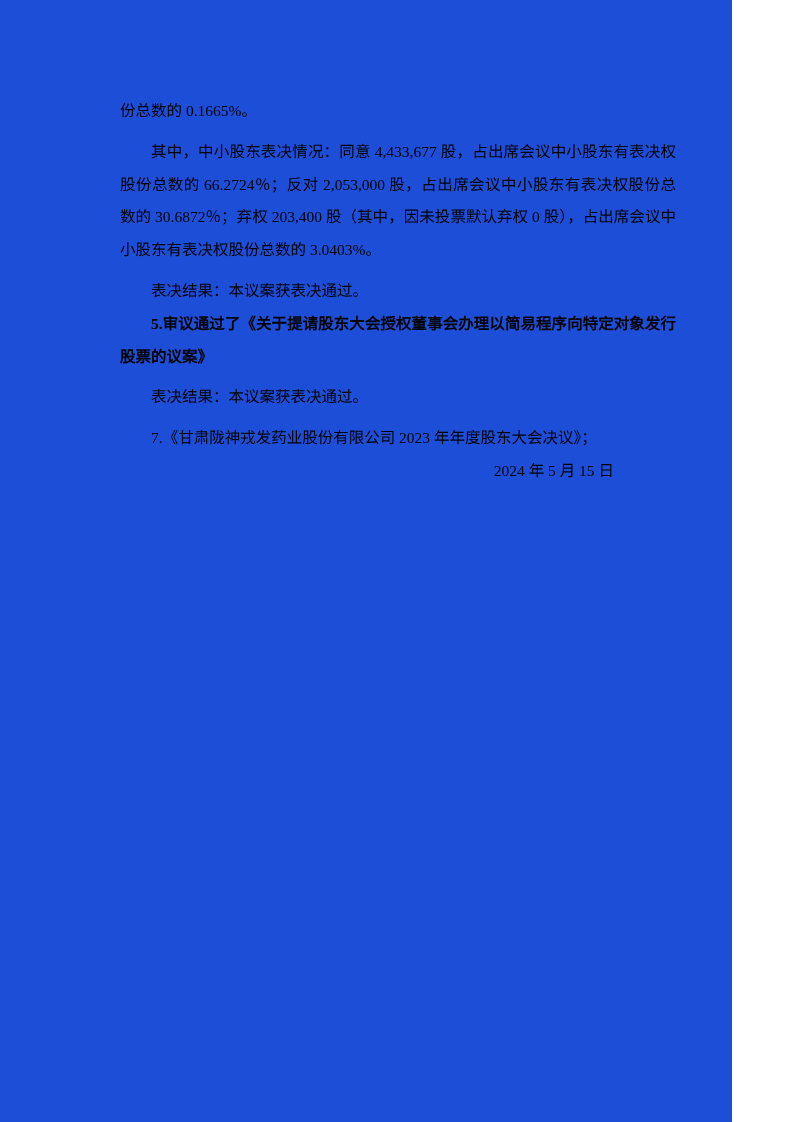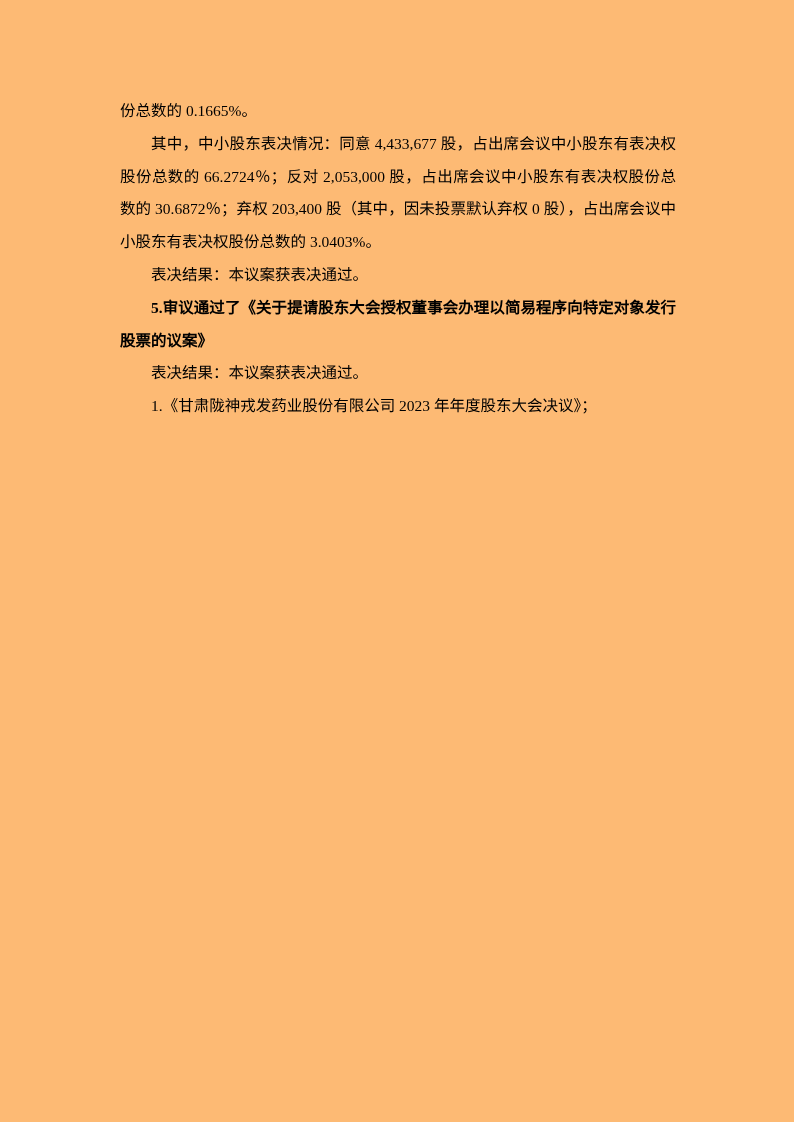--- a/index.html
+++ b/index.html
@@ -2,23 +2,23 @@
 <html lang="zh-CN"><head>
 <meta charset="utf-8">
 <style>
   html, body {
     margin: 0;
     padding: 0;
     background: #ffffff;
   }
   .page {
     position: relative;
-    width: 794px;
+    width: 732px;
     height: 1122px;
-    background: #fdba74;
+    background: #1d4ed8;
     overflow: hidden;
     font-family: "Liberation Serif", "DejaVu Serif", serif;
     color: #000000;
   }
   .content {
     position: absolute;
     left: 120px;
     top: 95px;
     width: 556px;
   }
@@ -28,20 +28,21 @@
     line-height: 32.8px;
     text-align: justify;
     text-justify: inter-ideograph;
     word-break: break-all;
   }
   p.para-continuation {
     text-indent: 0;
   }
   p.para-body {
     text-indent: 2em;
+    margin-top: 8px;
   }
   p.para-heading {
     text-indent: 2em;
     font-weight: 700;
   }
   p.para-signature {
     text-align: right;
     text-indent: 0;
   }
   p.para-date {
@@ -64,20 +65,21 @@
 
     <p class="para-heading">5.审议通过了《关于提请股东大会授权董事会办理以简易程序向特定对象发行股票的议案》</p>
 
 
 
     <p class="para-body">表决结果：本议案获表决通过。</p>
 
 
 
 
-    <p class="para-body">1.《甘肃陇神戎发药业股份有限公司 2023 年年度股东大会决议》；</p>
+    <p class="para-body">7.《甘肃陇神戎发药业股份有限公司 2023 年年度股东大会决议》；</p>
 
 
 
 
+    <p class="para-date">2024 年 5 月 15 日</p>
 
   </div>
 </div>
 
 </body></html>

